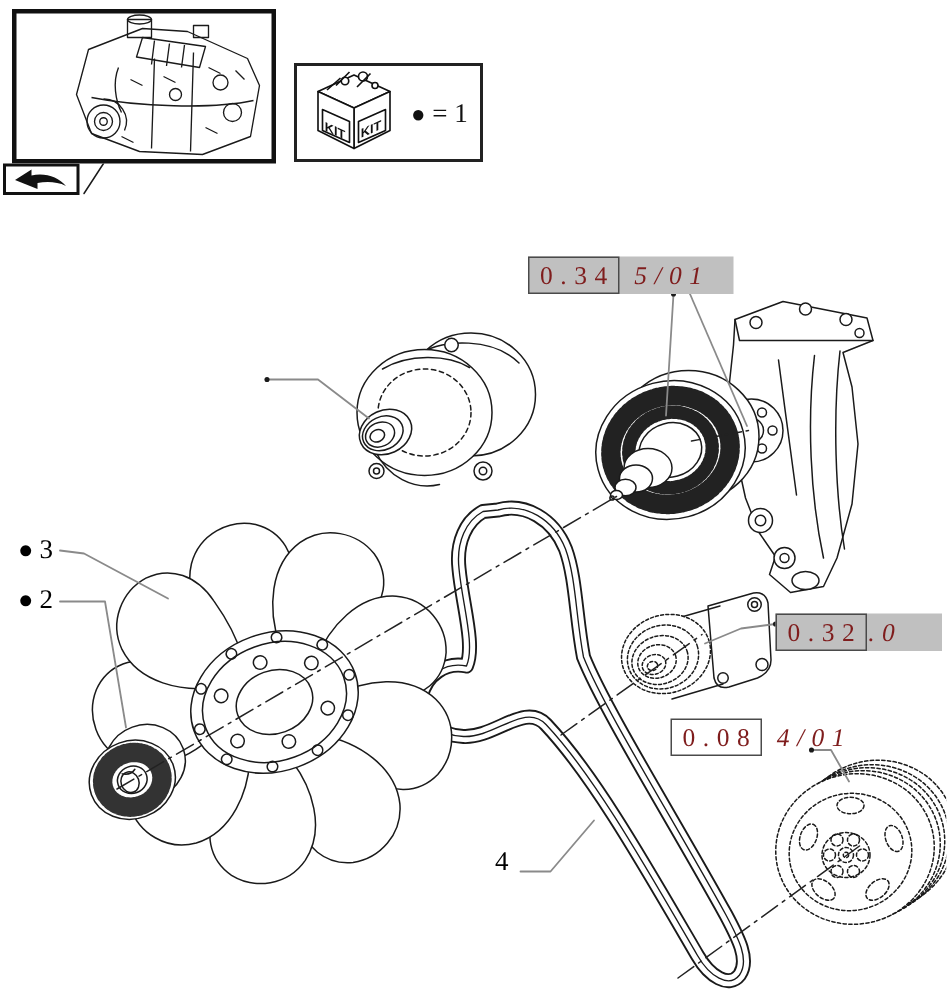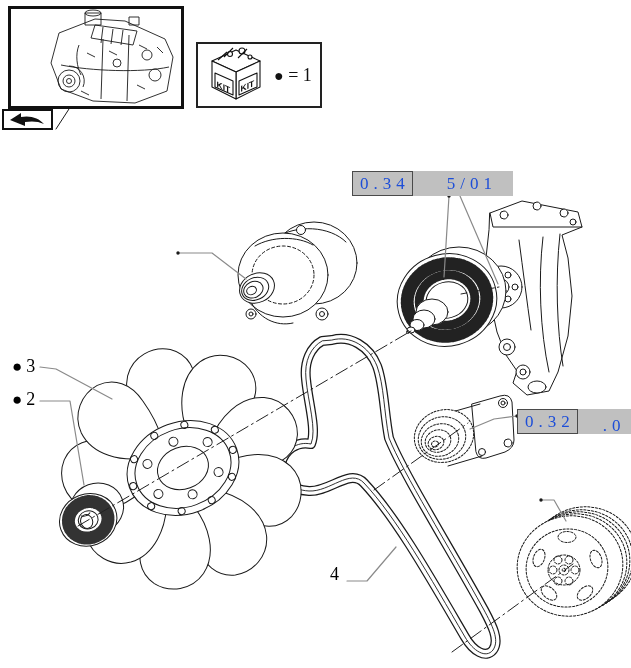--- a/index.html
+++ b/index.html
@@ -11,23 +11,23 @@
          box-sizing:border-box;background:#fff;}
   .tab{position:absolute;left:2px;top:109px;width:51px;height:21px;border:2px solid #111;
        box-sizing:border-box;background:#fff;display:flex;align-items:center;justify-content:center;}
   
   .kitbox{position:absolute;left:196px;top:42px;width:126px;height:66px;border:2px solid #222;
           box-sizing:border-box;background:#fff;display:flex;align-items:center;padding:2px 6px;}
   .kit-eq{font-size:18px;margin-left:10px;white-space:nowrap;}
   .kit-eq .b{font-size:16px;}
   
   .ref{position:absolute;display:flex;align-items:center;font-size:17px;letter-spacing:5px;
-       white-space:nowrap;line-height:1;color:#1d4ed8;gap:24px;}
+       white-space:nowrap;line-height:1;color:#7f1d1d;}
   .ref .bx{border:1px solid #4a4a4a;padding:3px 2px 3px 7px;}
-  .ref .rs{margin-left:10px;}
+  .ref .rs{margin-left:10px;font-style:italic;}
   .hl{background:#c0c0c0;}
   
   .callout{position:absolute;font-size:18px;color:#000;display:flex;align-items:center;
            letter-spacing:2px;line-height:1;}
   .callout .b{font-size:17px;margin-right:2px;}
 </style>
 </head>
 <body>
 
 <div id="canvas">
@@ -288,25 +288,29 @@
     </svg>
     <span class="kit-eq"><span class="b">●</span> <span>= 1</span></span>
   </div>
 
 
   <div class="ref hl" style="left: 352px; top: 171px; padding-right: 16px; background: rgb(192, 192, 192);">
     <span class="bx">0.34</span>
     <span class="rs">5/01</span>
   </div>
 
-  <div class="ref hl" style="left: 517px; top: 409px; padding-right: 26px; background: rgb(192, 192, 192); align-items: flex-end;">
+  <div class="ref hl" style="left: 517px; top: 409px; padding-right: 26px; background: rgb(192, 192, 192);">
     <span class="bx">0.32</span>
     <span class="rs" style="margin-left:1px;">.0</span>
   </div>
 
+  <div class="ref" style="left:447px;top:479px;">
+    <span class="bx">0.08</span>
+    <span class="rs">4/01</span>
+  </div>
 
   <div class="callout" style="left:12px;top:357px;">
     <span class="b">●</span>
     <span>3</span>
   </div>
   <div class="callout" style="left:12px;top:390px;">
     <span class="b">●</span>
     <span>2</span>
   </div>
   <div class="callout" style="left:330px;top:565px;">

